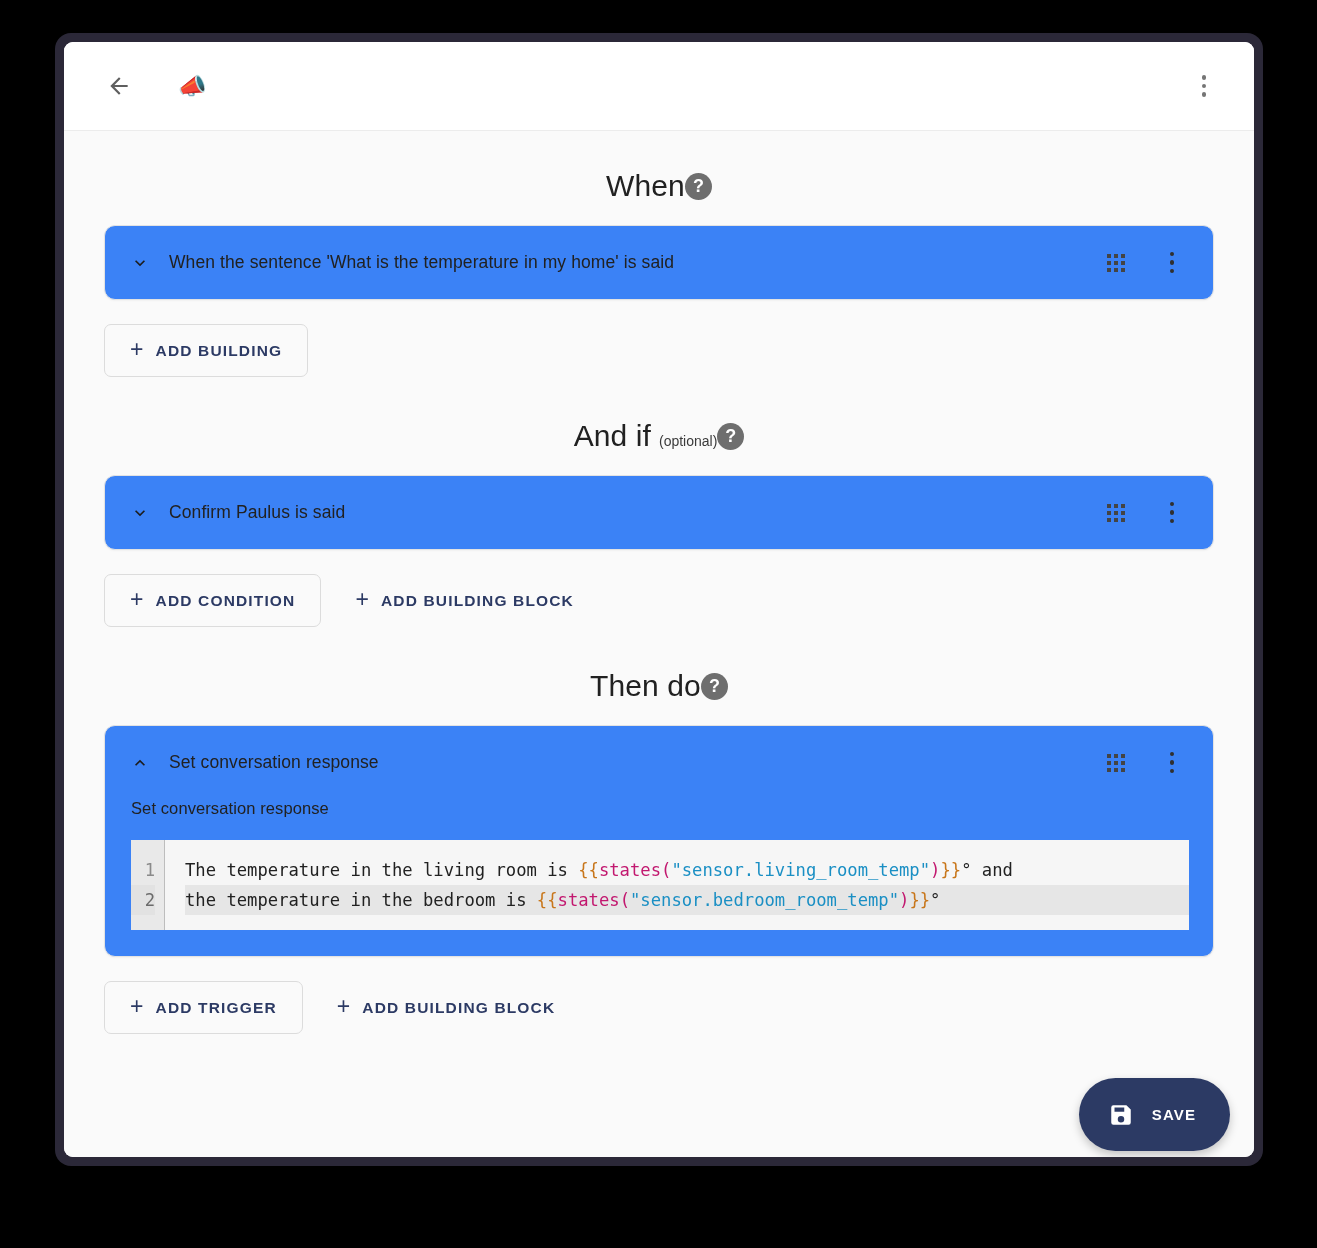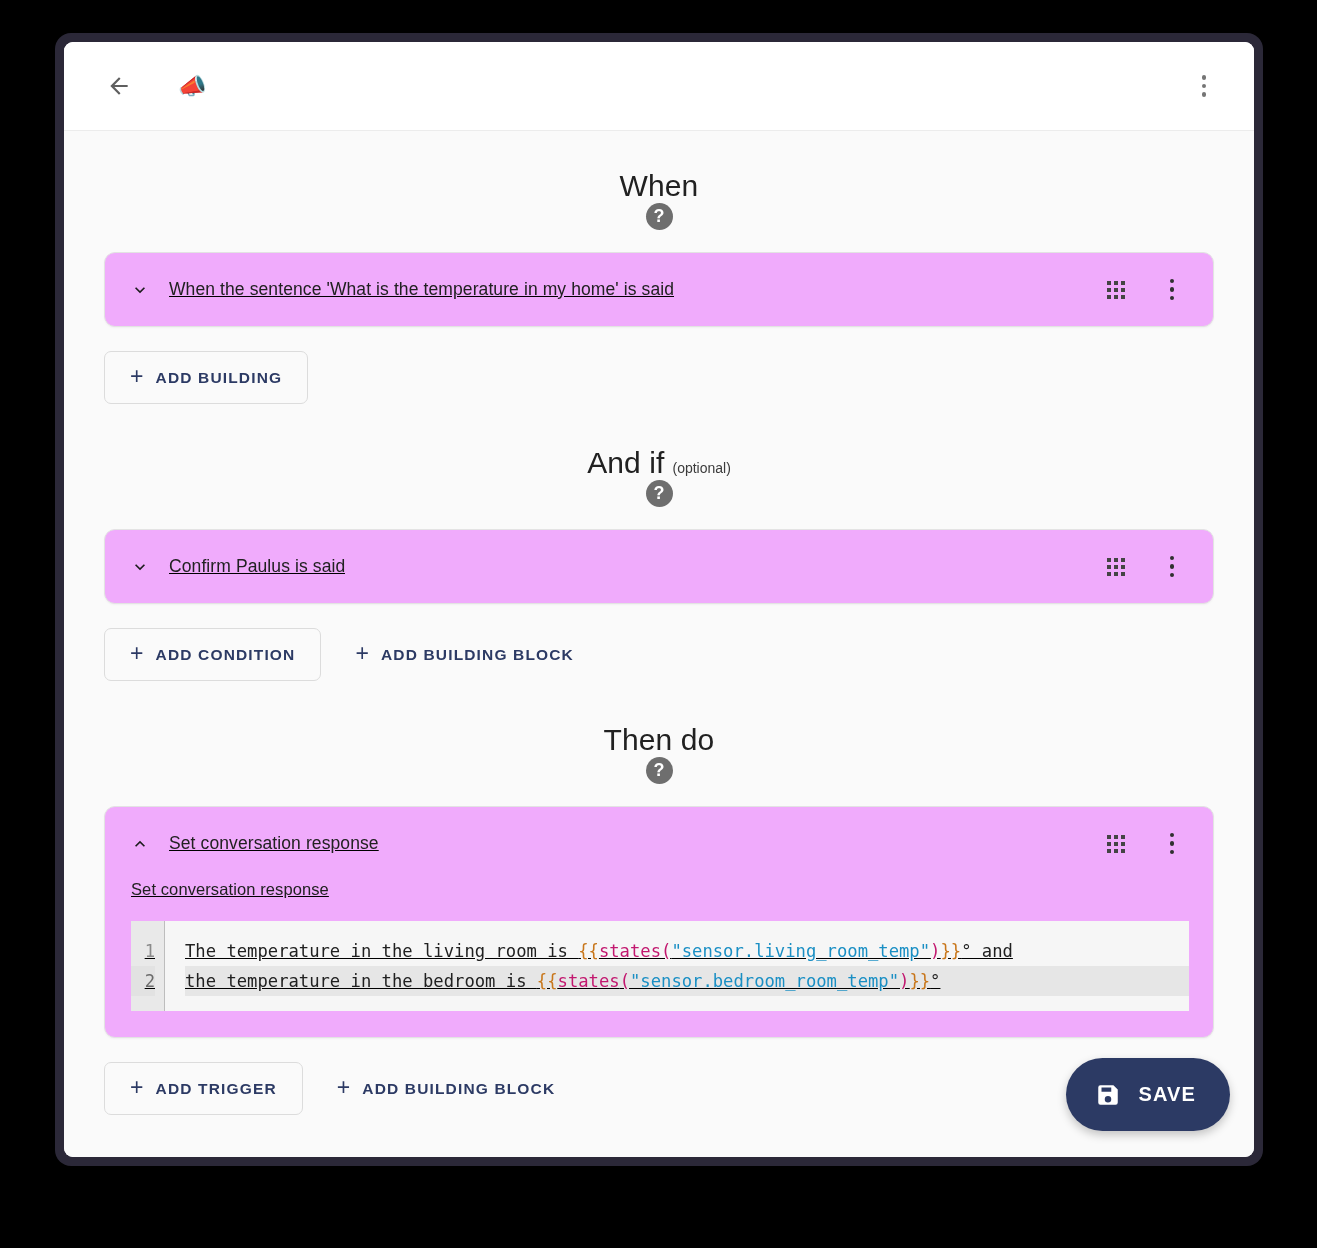--- a/index.html
+++ b/index.html
@@ -98,21 +98,20 @@
     box-sizing: border-box;
     overflow: hidden;
     position: relative;
   }
 
   .section-head {
     display: flex;
     align-items: center;
     justify-content: center;
     margin-bottom: 22px;
-    flex-direction: column;
   }
   .section-title {
     font-size: 30px;
     color: #212121;
     letter-spacing: 0.1px;
     display: flex;
     align-items: baseline;
   }
   .section-title .optional {
     font-size: 14px;
@@ -132,25 +131,24 @@
     justify-content: center;
     cursor: pointer;
     flex: 0 0 auto;
     line-height: 1;
     padding-bottom: 1px;
     box-sizing: border-box;
   }
 
   
   .row-card {
-    background: #f0abfc;
+    background: #3b82f6;
     border: 1px solid #E3E3E3;
     border-radius: 11px;
     box-shadow: 0 1px 2px rgba(0,0,0,0.04);
-    text-decoration: underline;
   }
   .row-head {
     height: 73px;
     display: flex;
     align-items: center;
     padding: 0 24px 0 22px;
     box-sizing: border-box;
   }
   .chev {
     width: 26px; height: 26px;
@@ -258,30 +256,30 @@
   .tok-brace { color: #C8761A; }
   .tok-fn    { color: #C2186F; }
   .tok-paren { color: #C2186F; }
   .tok-str   { color: #1A8FC4; }
   .tok-plain { color: #212121; }
 
   
   .save-fab {
     position: absolute;
     right: 24px;
-    bottom: 26px;
+    bottom: 6px;
     height: 73px;
     padding: 0 34px 0 29px;
     border-radius: 37px;
     background: #2C3A64;
     color: #FFFFFF;
     display: inline-flex;
     align-items: center;
     gap: 18px;
-    font-size: 20px;
+    font-size: 15px;
     font-weight: 600;
     letter-spacing: 1.1px;
     cursor: pointer;
     border: none;
     box-shadow: 0 4px 10px rgba(0,0,0,0.22);
     font-family: "Liberation Sans", sans-serif;
   }
 
   .bottom-bar {
     position: relative;

